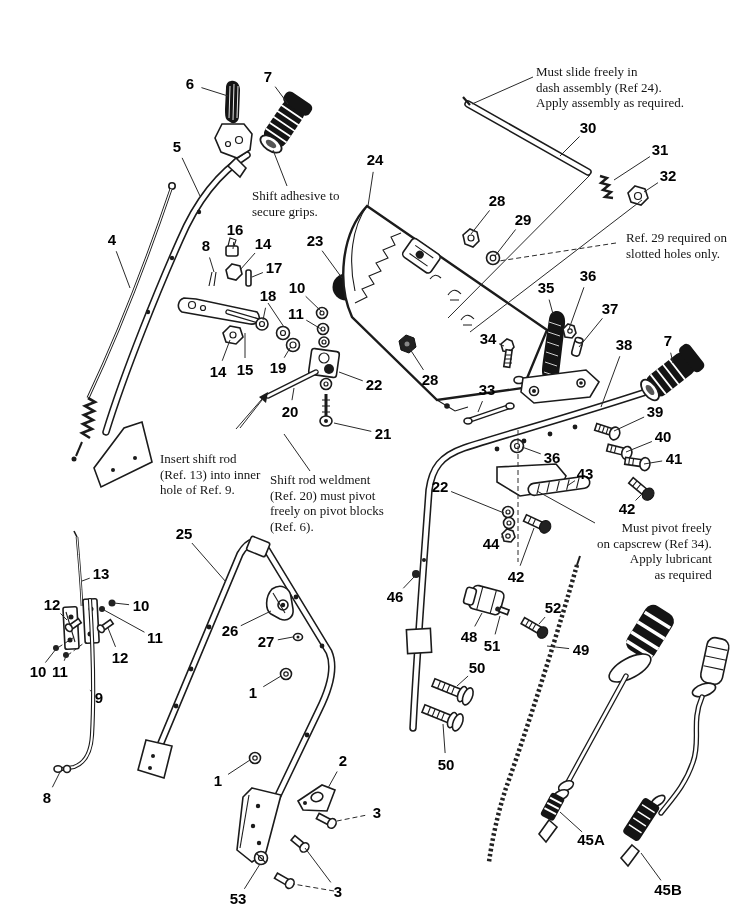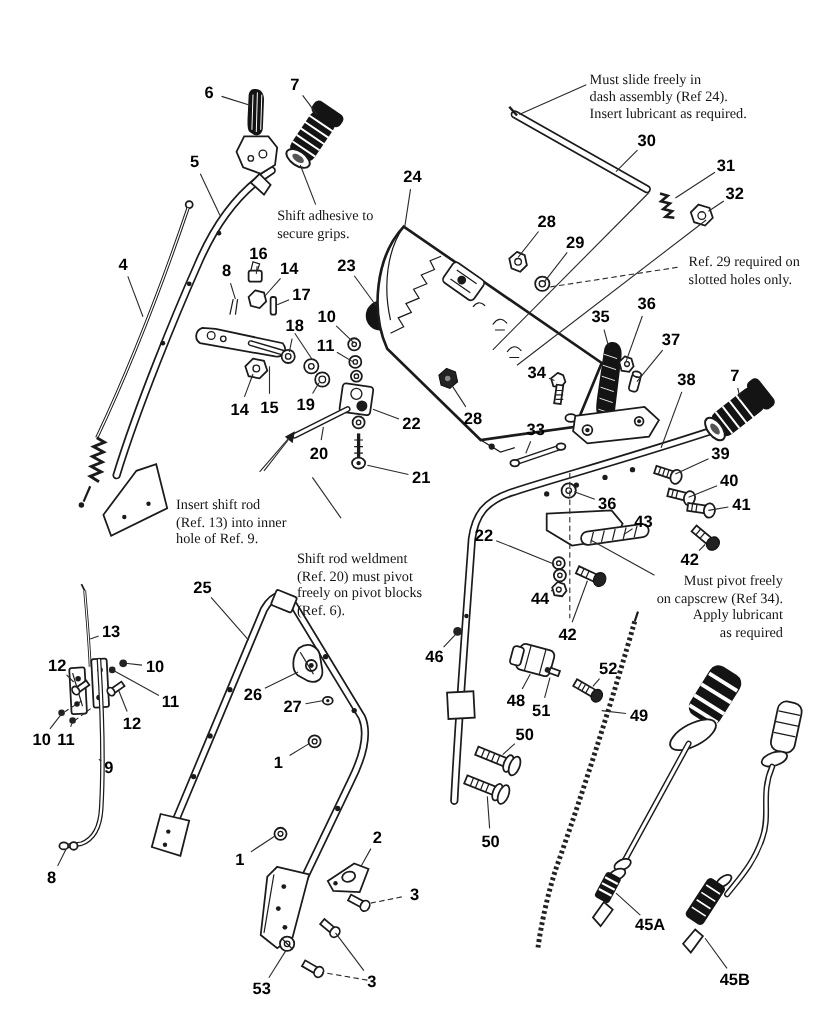--- a/index.html
+++ b/index.html
@@ -547,36 +547,36 @@
         <text x="238" y="904" class="lbl">53</text>
         <text x="591" y="845" class="lbl">45A</text>
         <text x="668" y="895" class="lbl">45B</text>
       </g>
   </svg>
 
   <div id="notes">
       <div class="note" style="left: 536px; top: 64px;">
         <div>Must slide freely in</div>
         <div>dash assembly (Ref 24).</div>
-        <div>Insert lubricant as required.</div>
+        <div>Apply assembly as required.</div>
       </div>
       <div class="note" style="left: 252px; top: 188px;">
         <div>Shift adhesive to</div>
         <div>secure grips.</div>
       </div>
       <div class="note" style="left: 626px; top: 230px;">
         <div>Ref. 29 required on</div>
         <div>slotted holes only.</div>
       </div>
       <div class="note" style="left: 160px; top: 451px;">
         <div>Insert shift rod</div>
         <div>(Ref. 13) into inner</div>
         <div>hole of Ref. 9.</div>
       </div>
-      <div class="note" style="left: 270px; top: 500px;">
+      <div class="note" style="left: 270px; top: 472px;">
         <div>Shift rod  weldment</div>
         <div>(Ref. 20) must pivot</div>
         <div>freely on pivot blocks</div>
         <div>(Ref. 6).</div>
       </div>
       <div class="note" style="left: 597px; top: 520px; text-align: right;">
         <div>Must pivot freely</div>
         <div>on capscrew (Ref 34).</div>
         <div>Apply lubricant</div>
         <div>as required</div>

